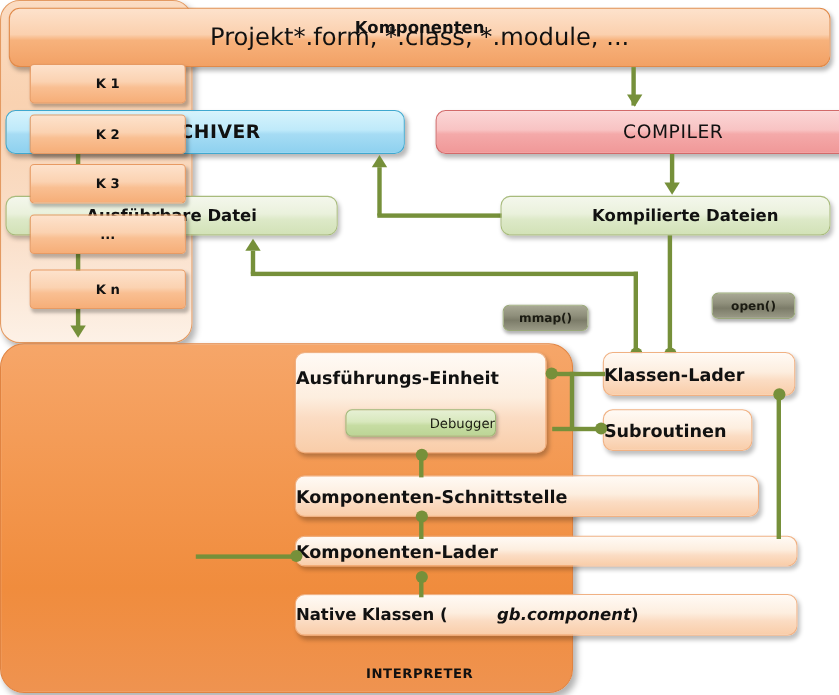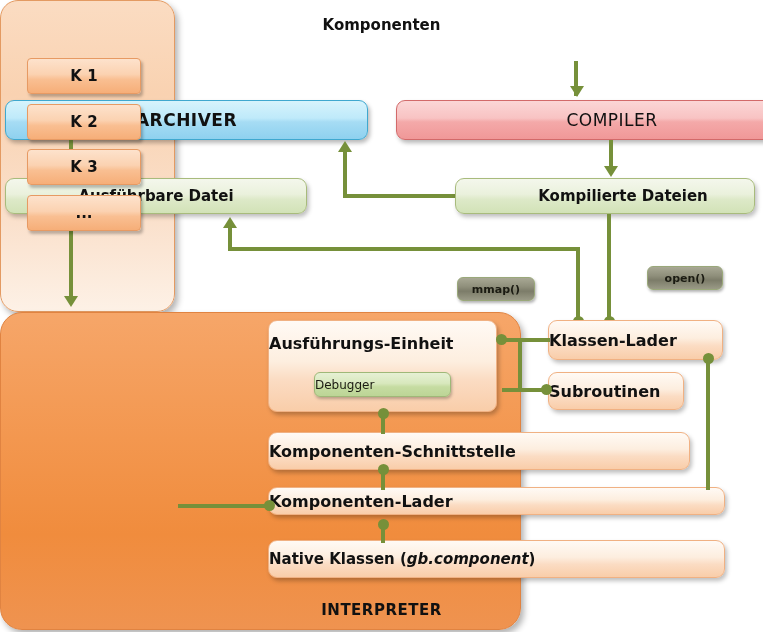--- a/index.html
+++ b/index.html
@@ -67,83 +67,87 @@
     border:1px solid #e39a62;border-radius:18px;
     background:linear-gradient(to bottom,#fbdcc2 0%,#f9d2b1 30%,#fae0cb 70%,#fdf1e6 100%);
     box-shadow:3px 4px 6px rgba(0,0,0,.3);
     display:block;
   }
   .kompanel-title{
     position:absolute;left:0;top:16px;width:100%;
     text-align:center;font-size:15px;font-weight:bold;color:#111;
   }
   .kbox{
-    position:absolute;left:27px;width:114px;height:36px;
+    position:absolute;left:27px;width:142px;height:36px;
     box-sizing:border-box;display:flex;align-items:center;justify-content:center;
     border:1px solid #e79a63;border-radius:4px;
     background:linear-gradient(to bottom,#fde2cc 0%,#fbd2b1 45%,#f9bf92 60%,#f6ae78 100%);
     box-shadow:2px 3px 3px rgba(0,0,0,.25);
-    font-size:15px;font-weight:bold;color:#111;text-align:center;
+    font-size:12px;font-weight:bold;color:#111;text-align:center;
   }
 
   
   .interp{
     left:236px;top:302px;width:519px;height:316px;
     border:1px solid #e08341;border-radius:22px;
     background:linear-gradient(to bottom,#f6a669 0%,#f3974f 40%,#f08c3d 70%,#ef9350 100%);
     box-shadow:3px 4px 6px rgba(0,0,0,.3);
     display:block;
   }
   .interp-label{
     position:absolute;left:0;bottom:13px;width:100%;
-    text-align:center;font-size:15px;font-weight:bold;color:#111;letter-spacing:.5px;
+    text-align:center;font-size:12px;font-weight:bold;color:#111;letter-spacing:.5px;
   }
 
   
   .ibox{
     position:absolute;box-sizing:border-box;
     display:flex;align-items:center;justify-content:flex-start;text-align:center;
     border:1px solid #f0b183;border-radius:9px;
     background:linear-gradient(to bottom,#fffaf5 0%,#fdeedf 45%,#fbdcc3 65%,#f9cda9 100%);
     box-shadow:2px 3px 4px rgba(0,0,0,.25);
     font-size:15px;font-weight:bold;color:#111;
   }
   .ausfuehrung{left:268px;top:320px;width:229px;height:92px;
     align-items:flex-start;padding-top:13px;font-size:16px;}
   .klassenlader{left:548px;top:320px;width:175px;height:40px;font-size:16px;}
   .subroutinen{left:548px;top:372px;width:136px;height:38px;font-size:16px;}
   .schnittstelle{left:268px;top:432px;width:422px;height:38px;font-size:16px;}
   .komplader{left:268px;top:487px;width:457px;height:28px;font-size:16px;}
   .nativeklassen{left:268px;top:540px;width:457px;height:38px;font-size:15px;}
-  .nativeklassen i{font-weight:bold;}
+  .nativeklassen i{font-weight:bold;margin-left:45px;}
 
   
   .debugger{
     position:absolute;left:314px;top:372px;width:137px;height:25px;
-    box-sizing:border-box;display:flex;align-items:center;justify-content:flex-start;
+    box-sizing:border-box;display:flex;align-items:center;justify-content:flex-end;
     border:1px solid #9fb878;border-radius:6px;
     background:linear-gradient(to bottom,#e6f0d4 0%,#d8e8bd 45%,#c6dca2 60%,#bcd596 100%);
     box-shadow:1px 2px 3px rgba(0,0,0,.25);
     font-size:12px;font-weight:normal;color:#1b1b12;
   }
 
   
   .ln{position:absolute;background:#76903a;}
   .vl{width:4px;}
   .hl{height:4px;}
   .arrow{position:absolute;width:0;height:0;}
   .arrow-down{border-left:7px solid transparent;border-right:7px solid transparent;border-top:11px solid #76903a;}
   .arrow-up{border-left:7px solid transparent;border-right:7px solid transparent;border-bottom:11px solid #76903a;}
   .dot{position:absolute;width:11px;height:11px;border-radius:50%;background:#76903a;}
 </style>
 </head>
 <body>
 
 <div id="stage">
 
+  <div class="box projekt">
+    <span>Projekt</span>
+      <span class="rest"> *.form, *.class, *.module, ...</span>
+  </div>
 
   <div class="ln vl" style="left:574px;top:61px;height:35px;"></div>
   <div class="arrow arrow-down" style="left:570px;top:86px;"></div>
 
   <div class="box archiver">
     <span>ARCHIVER</span>
   </div>
   <div class="box compiler">
     <span>COMPILER</span>
   </div>
@@ -184,20 +188,21 @@
   <div class="box calltag opentag">
     <span>open()</span>
   </div>
 
   <div class="kompanel">
     <div class="kompanel-title">Komponenten</div>
     <div class="kbox" style="top:58px;">K 1</div>
     <div class="kbox" style="top:104px;">K 2</div>
     <div class="kbox" style="top:149px;">K 3</div>
     <div class="kbox" style="top:195px;">...</div>
+    <div class="kbox" style="top:245px;">K n</div>
   </div>
 
   <div class="interp">
     <div class="interp-label">INTERPRETER</div>
   </div>
 
   <div class="ibox ausfuehrung">
     <span>Ausführungs-Einheit</span>
   </div>
   <div class="debugger">

